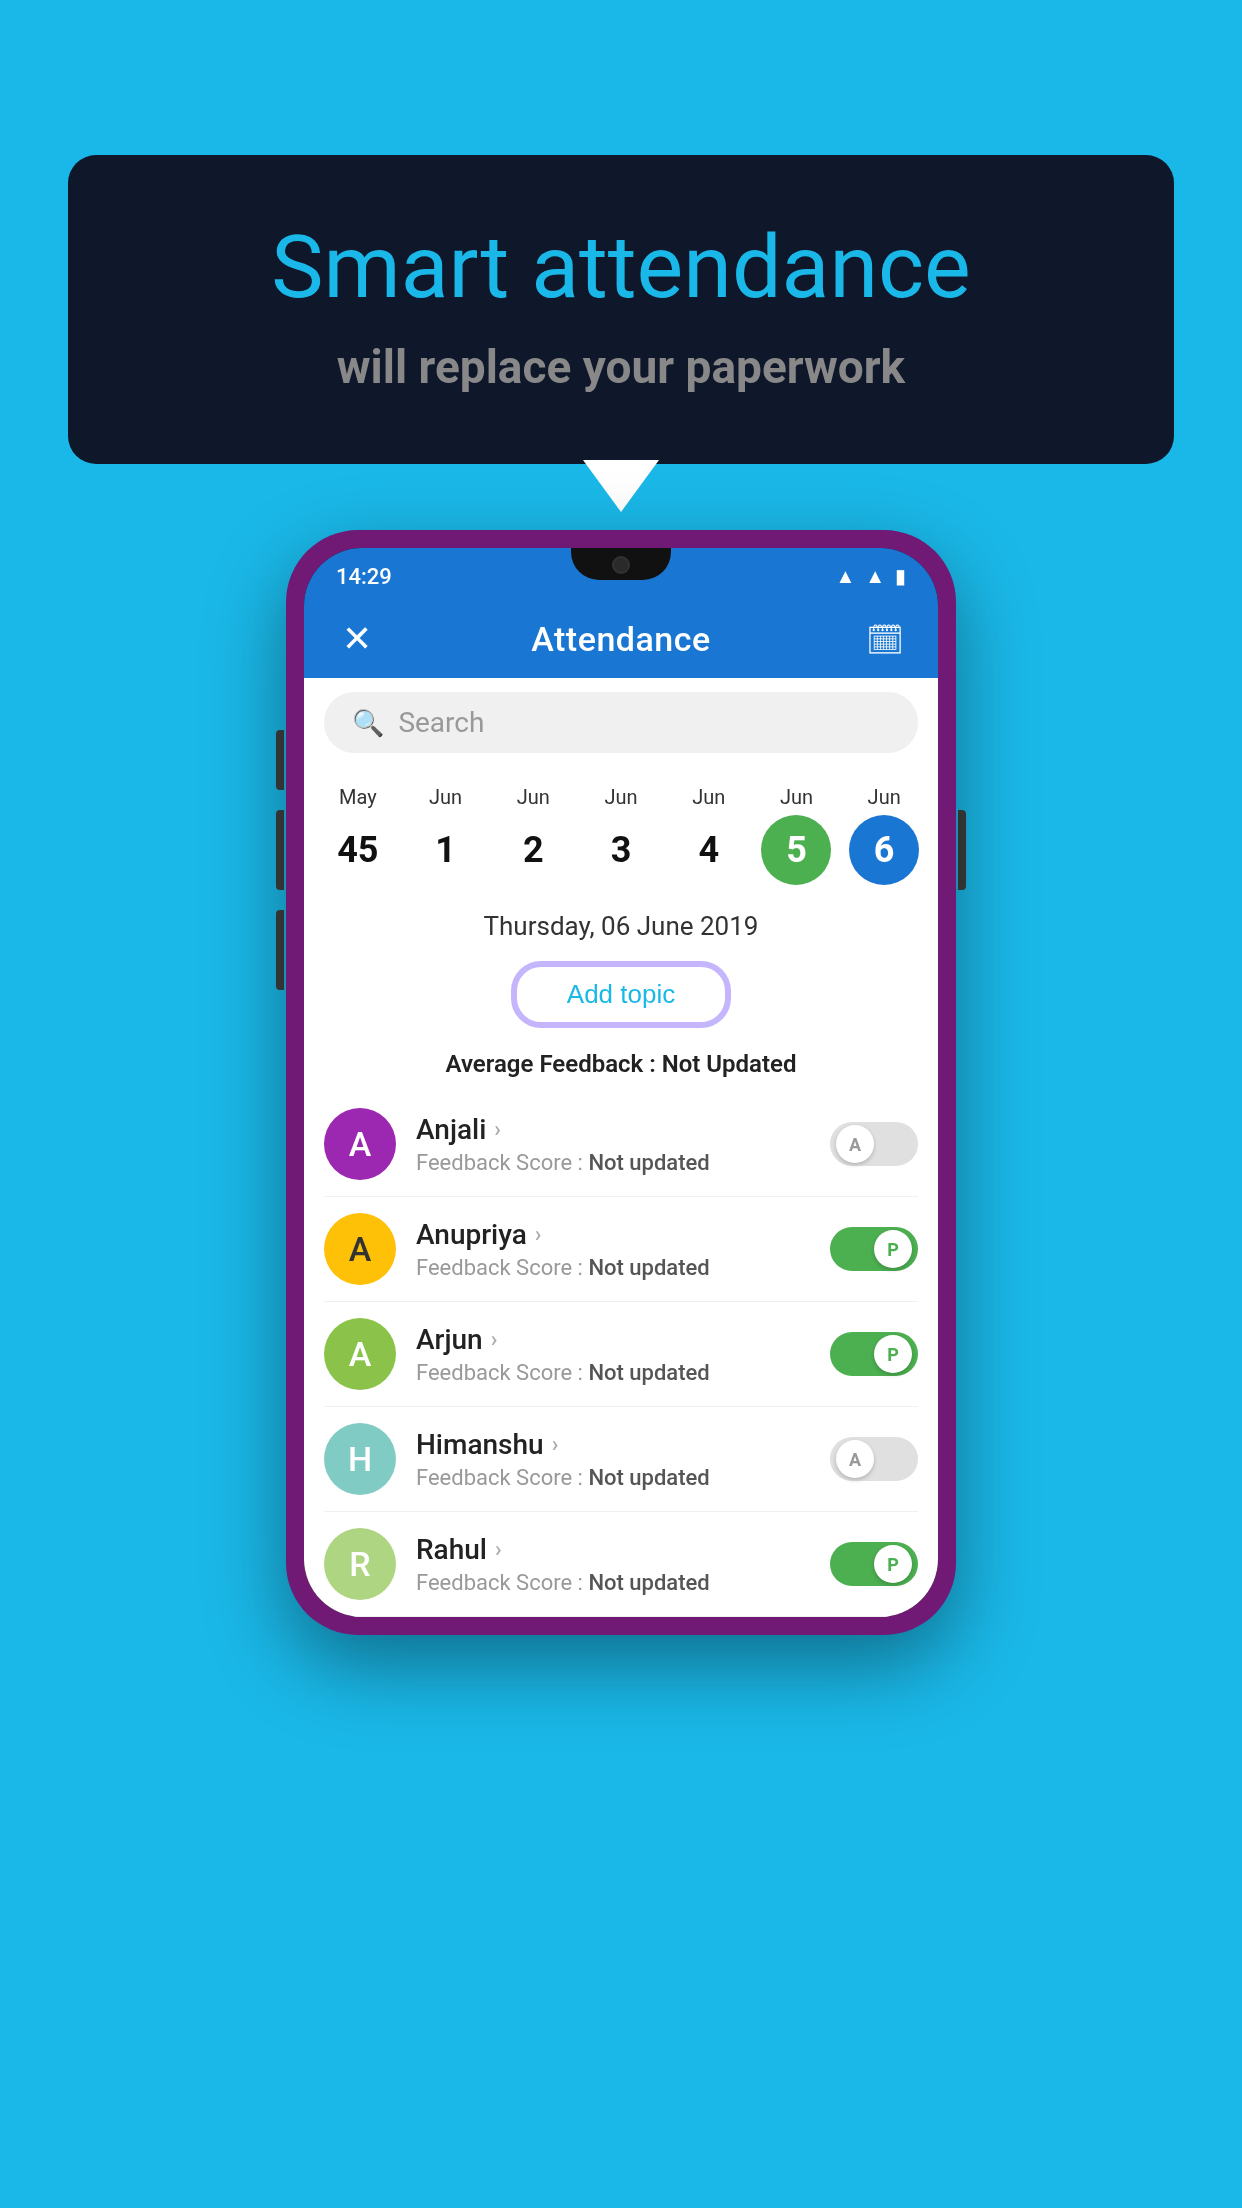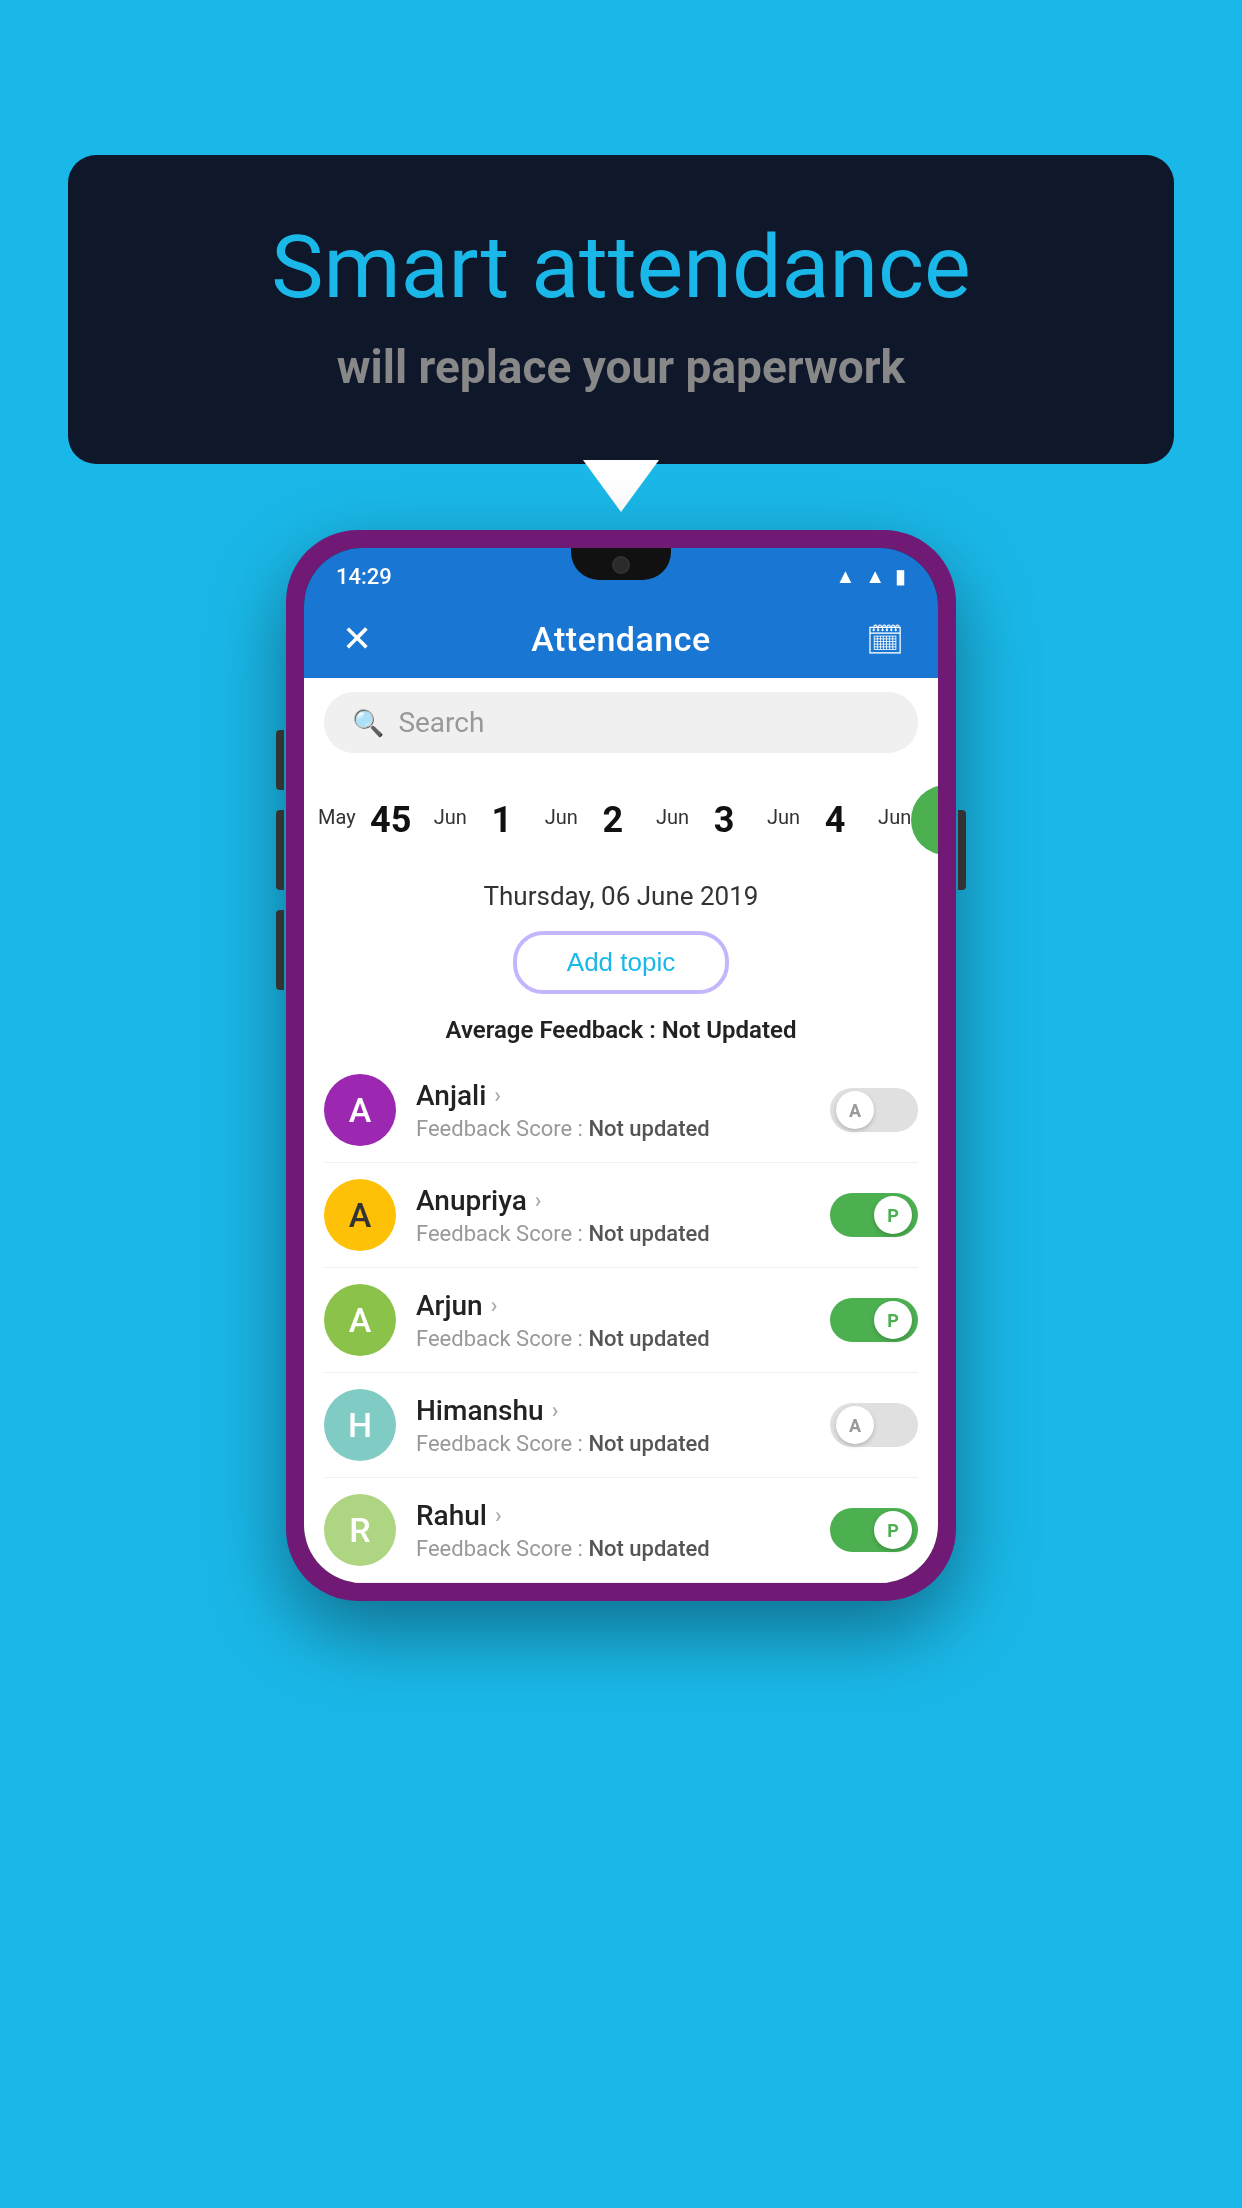--- a/index.html
+++ b/index.html
@@ -177,21 +177,21 @@
 
     
     .calendar-row {
       display: flex;
       padding: 10px 10px 0;
       background: white;
     }
     .cal-day {
       flex: 1;
       display: flex;
-      flex-direction: row;
+      flex-direction: column;
       align-items: center;
       padding: 8px 4px;
     }
     .cal-month {
       font-size: 20px;
       color: #333;
       margin-bottom: 6px;
     }
     .cal-date {
       font-size: 36px;
@@ -219,21 +219,21 @@
       padding: 18px 0 10px;
       font-size: 26px;
       color: #333;
       font-weight: 400;
     }
 
     
     .add-topic-btn {
       display: block;
       margin: 10px auto 16px;
-      border: 4px solid #c4b5fd;
+      border: 6px solid #c4b5fd;
       border-radius: 30px;
       background: white;
       color: #1ab8e8;
       font-size: 26px;
       padding: 12px 50px;
       cursor: pointer;
       font-weight: 400;
     }
 
     

